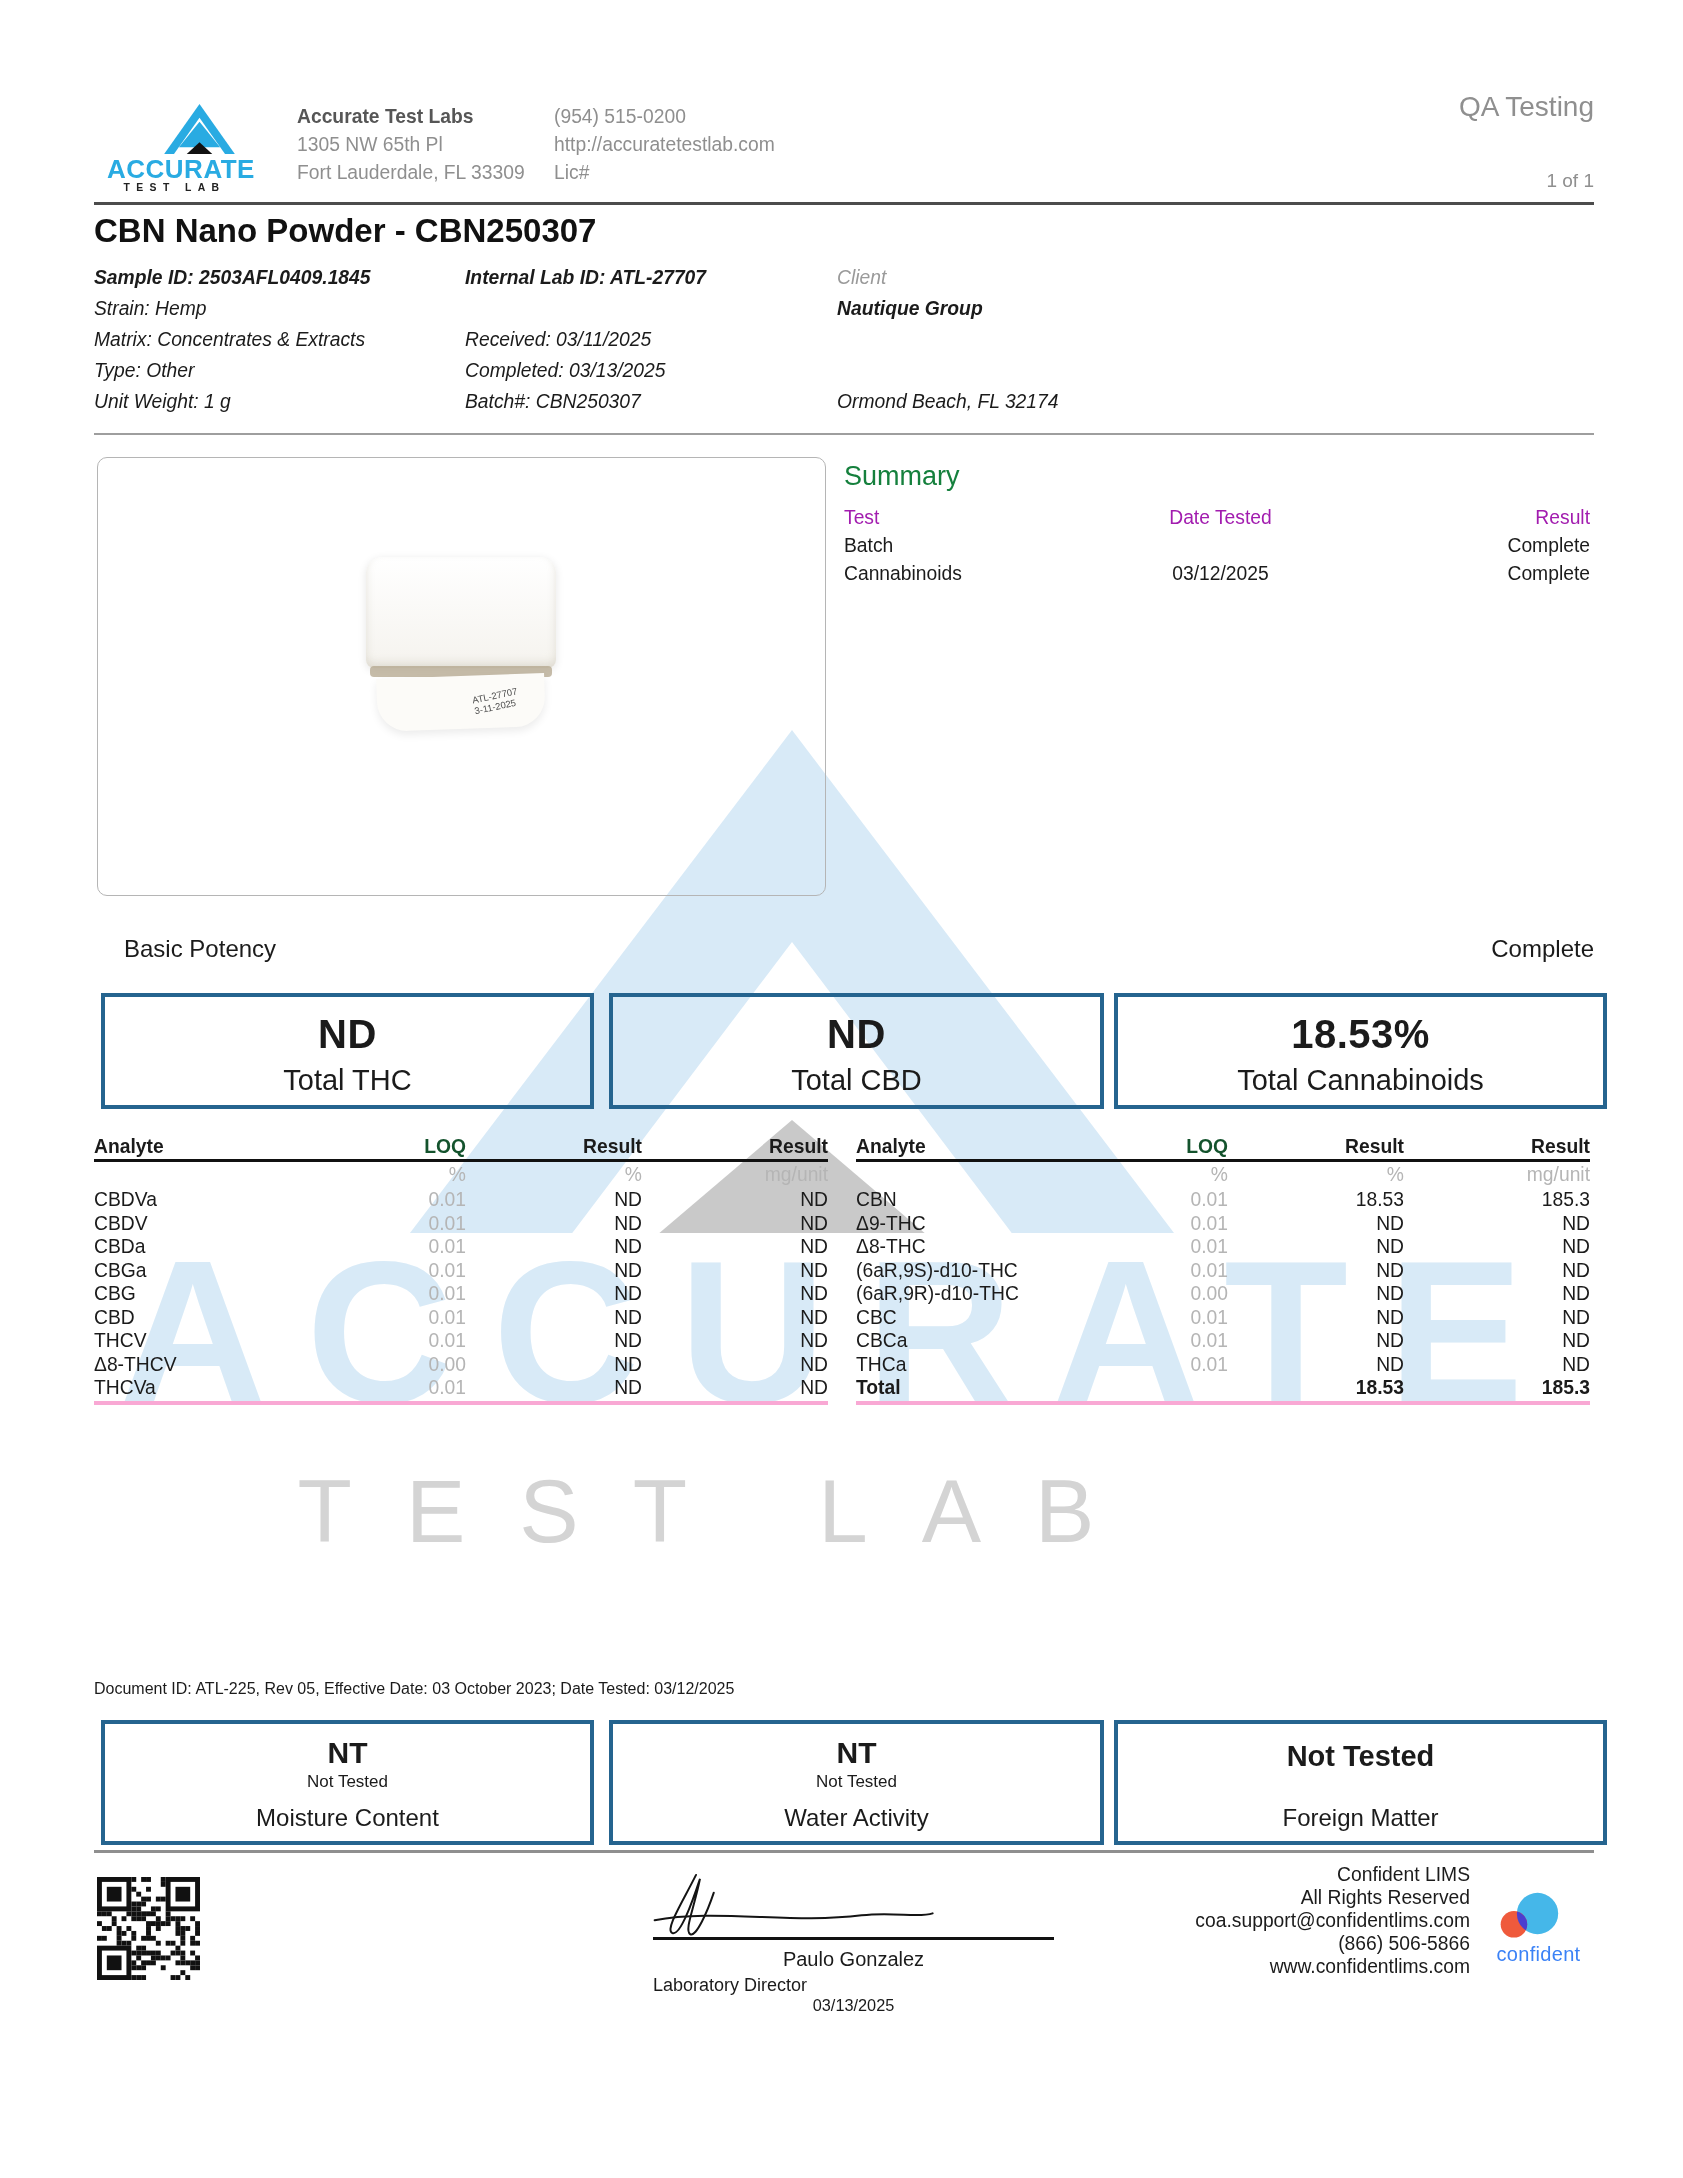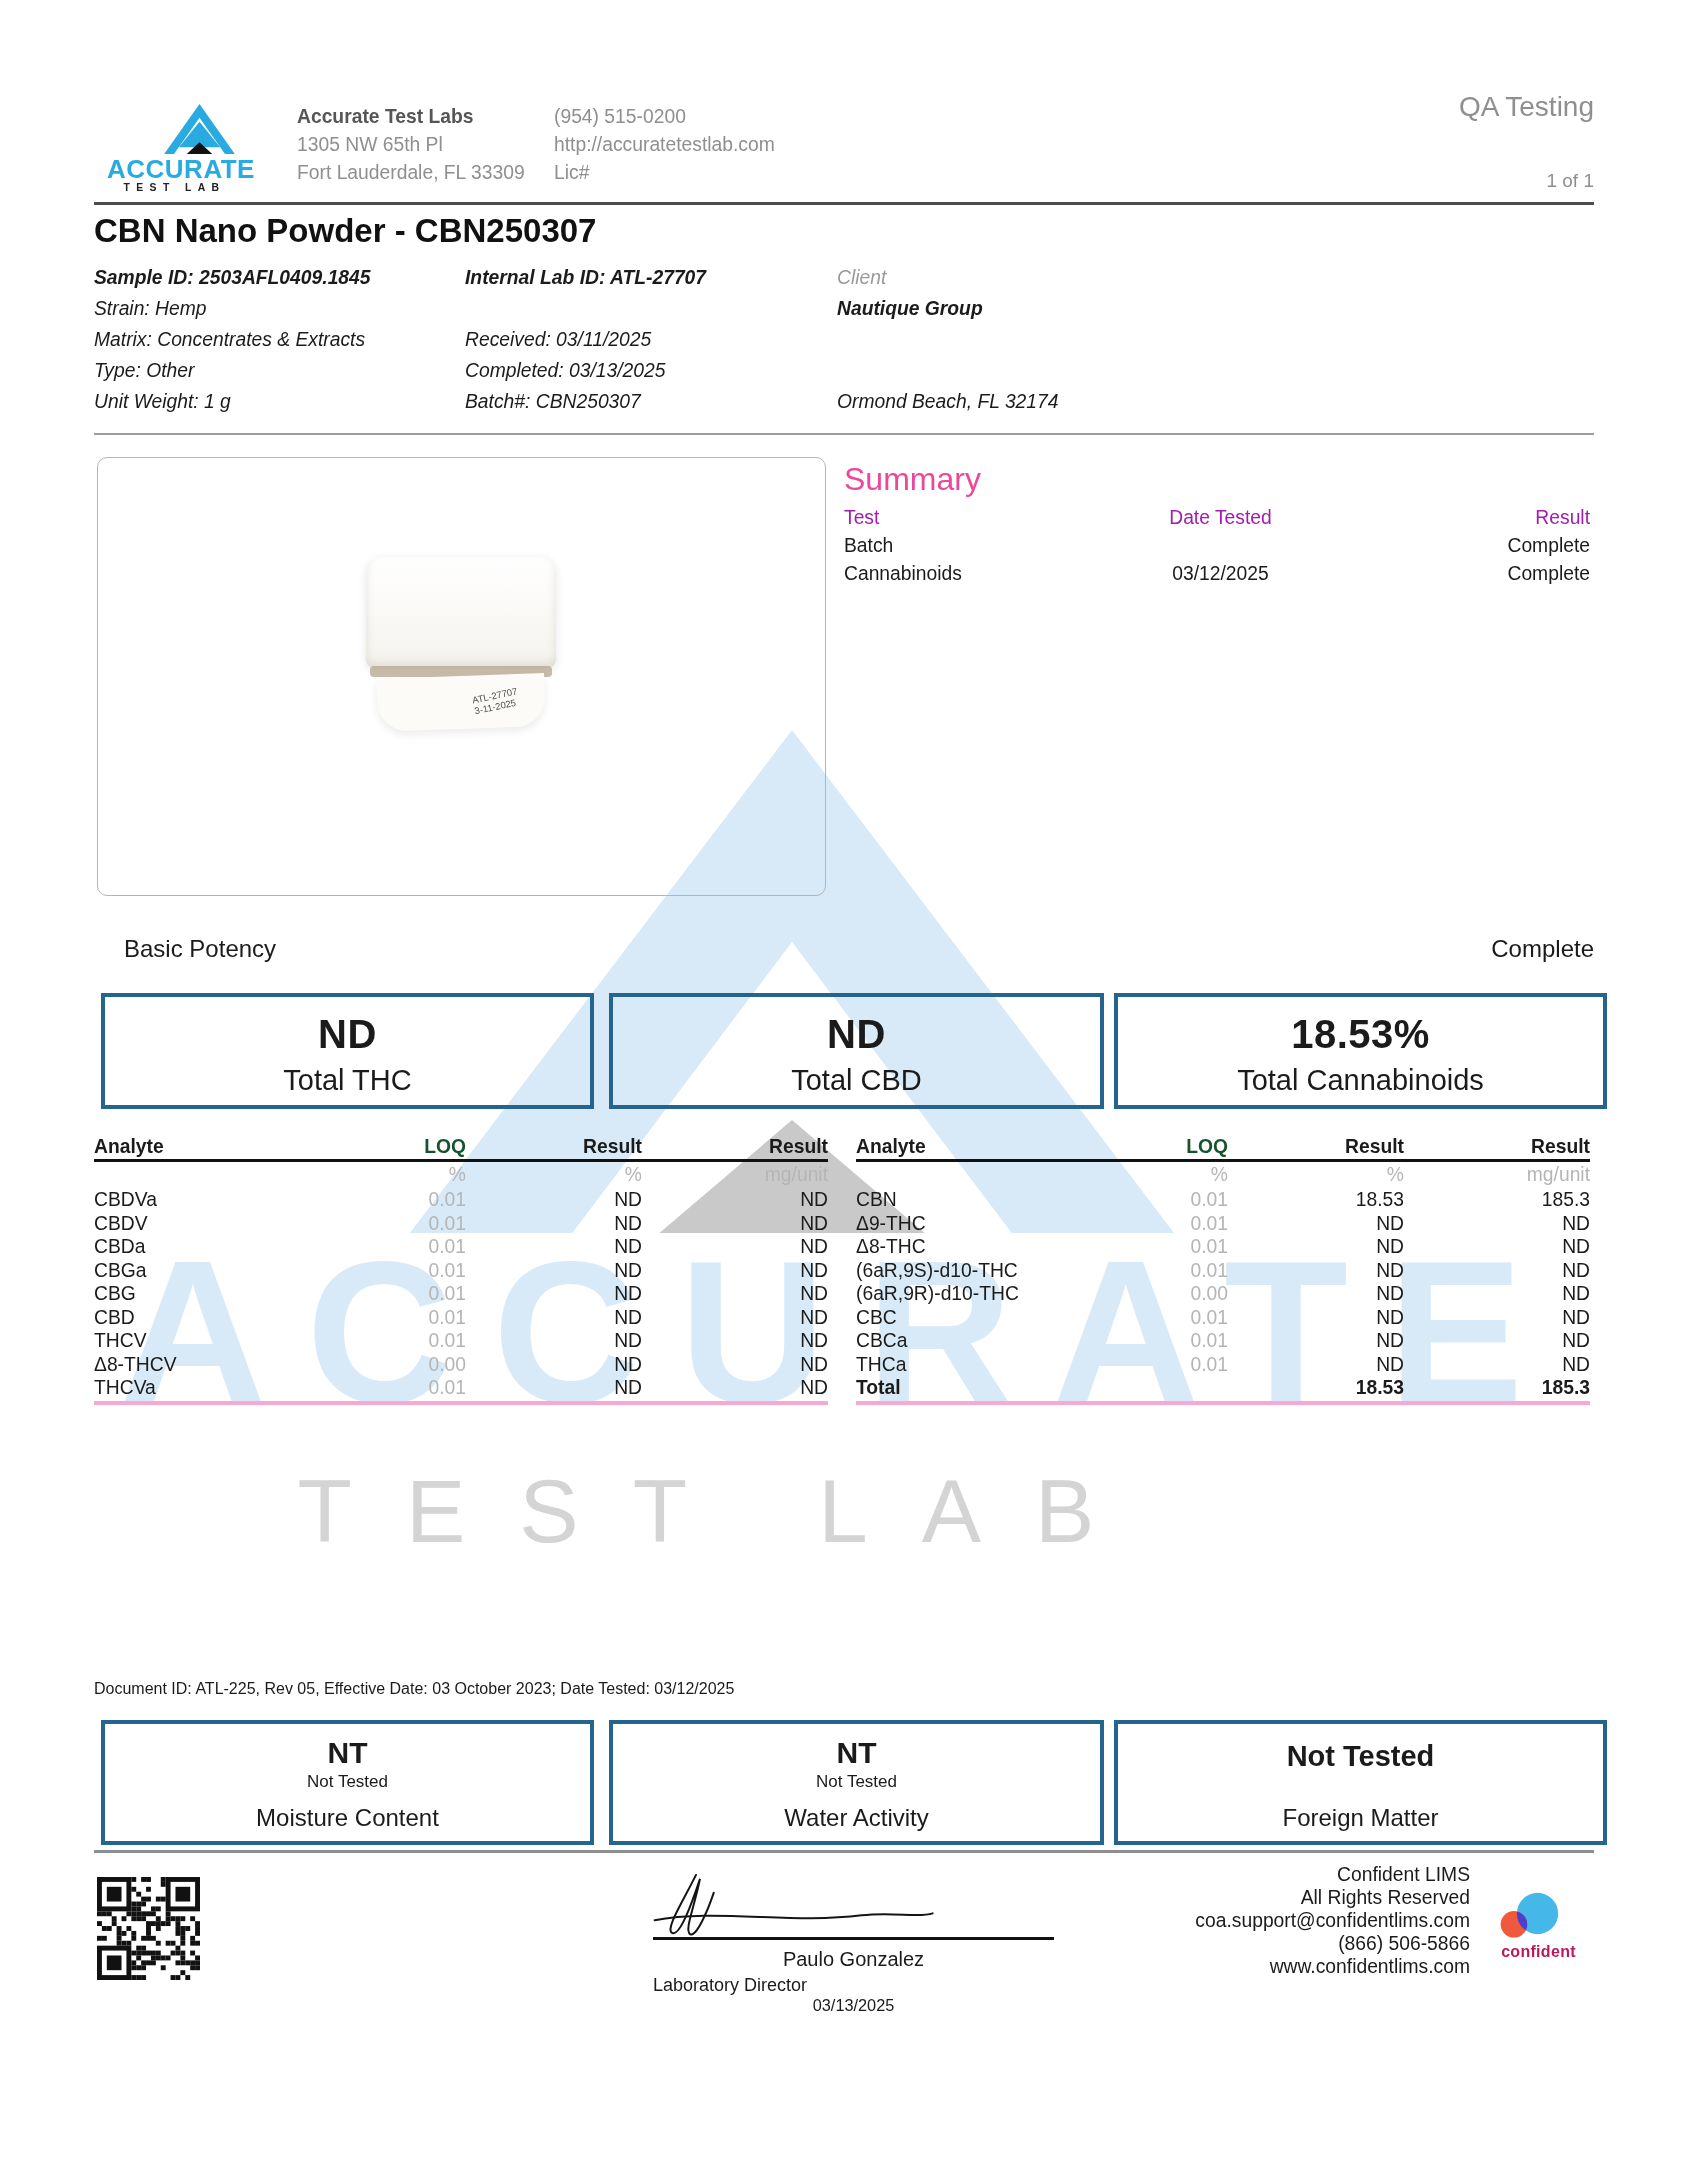--- a/index.html
+++ b/index.html
@@ -41,21 +41,21 @@
   .jar{position:absolute;left:264px;top:99px;width:198px;height:183px;}
   .jar-lid{width:190px;height:111px;margin:0 auto;background:linear-gradient(#ffffff,#f5f3ee);
     border-radius:16px 16px 8px 8px;box-shadow:0 2px 8px rgba(0,0,0,.10), inset 0 -5px 9px rgba(170,160,140,.28);}
   .jar-band{width:182px;height:11px;margin:-2px auto 0;background:#b3a58c;opacity:.75;border-radius:4px;}
   .jar-body{width:168px;height:53px;margin:-1px auto 0;background:#fcfbf8;border-radius:0 0 30px 30px;
     transform:rotate(-2deg);box-shadow:0 4px 9px rgba(0,0,0,.08);}
   .jar-label{position:absolute;right:26px;bottom:16px;transform:rotate(-10deg);
     font-size:9.4px;line-height:11px;color:#4a4a4a;text-align:left;}
 
   
-  .summary-title{position:absolute;left:844px;top:461px;font-size:32px;color:#ec4899;}
+  .summary-title{position:absolute;left:844px;top:461px;font-size:27px;color:#15803d;}
   .sum-grid{position:absolute;left:844px;top:507px;width:746px;font-size:19.3px;}
   .sum-row{display:grid;grid-template-columns:238px 277px 1fr;height:28px;}
   .sum-row .c1{text-align:center;}
   .sum-row .c2{text-align:right;}
   .sum-head{color:#a21caf;}
 
   
   .pot-title{position:absolute;left:94px;top:935px;font-size:24px;margin-left:30px;}
   .pot-status{position:absolute;right:89px;top:935px;font-size:24px;}
   .pcard{position:absolute;top:993px;height:116px;border:4.5px solid #25648f;
@@ -85,21 +85,21 @@
   .nt-note{margin-top:2px;font-size:17px;}
   .nt-label{position:absolute;bottom:9px;left:0;width:100%;font-size:24px;}
 
   
   .sig-line{position:absolute;left:653px;top:1937px;width:401px;height:2.5px;background:#111;}
   .sig-name{position:absolute;left:653px;top:1948px;width:401px;text-align:center;font-size:20px;}
   .sig-title{position:absolute;left:653px;top:1975px;width:401px;text-align:left;font-size:18px;}
   .sig-date{position:absolute;left:653px;top:1996px;width:401px;text-align:center;font-size:16.3px;}
   .lims-block{position:absolute;right:213px;top:1863px;text-align:right;font-size:19.3px;line-height:23px;}
   .confident-text{position:absolute;left:1483px;top:1943px;width:111px;text-align:center;
-    font-size:16px;font-weight:700;color:#be185d;letter-spacing:0.3px;}
+    font-size:20px;font-weight:400;color:#3b82f6;letter-spacing:0.3px;}
 </style>
 </head>
 <body>
 
 <div class="page">
 
   <svg class="abs" style="left:406px;top:726px;" width="772" height="511" viewBox="0 0 780 516">
     <polygon points="390,4 776,512 4,512" fill="#d8eaf7"></polygon>
     <polygon points="390,218 612,512 168,512" fill="#ffffff"></polygon>
     <polygon points="390,398 524,512 256,512" fill="#c9c9c9"></polygon>

